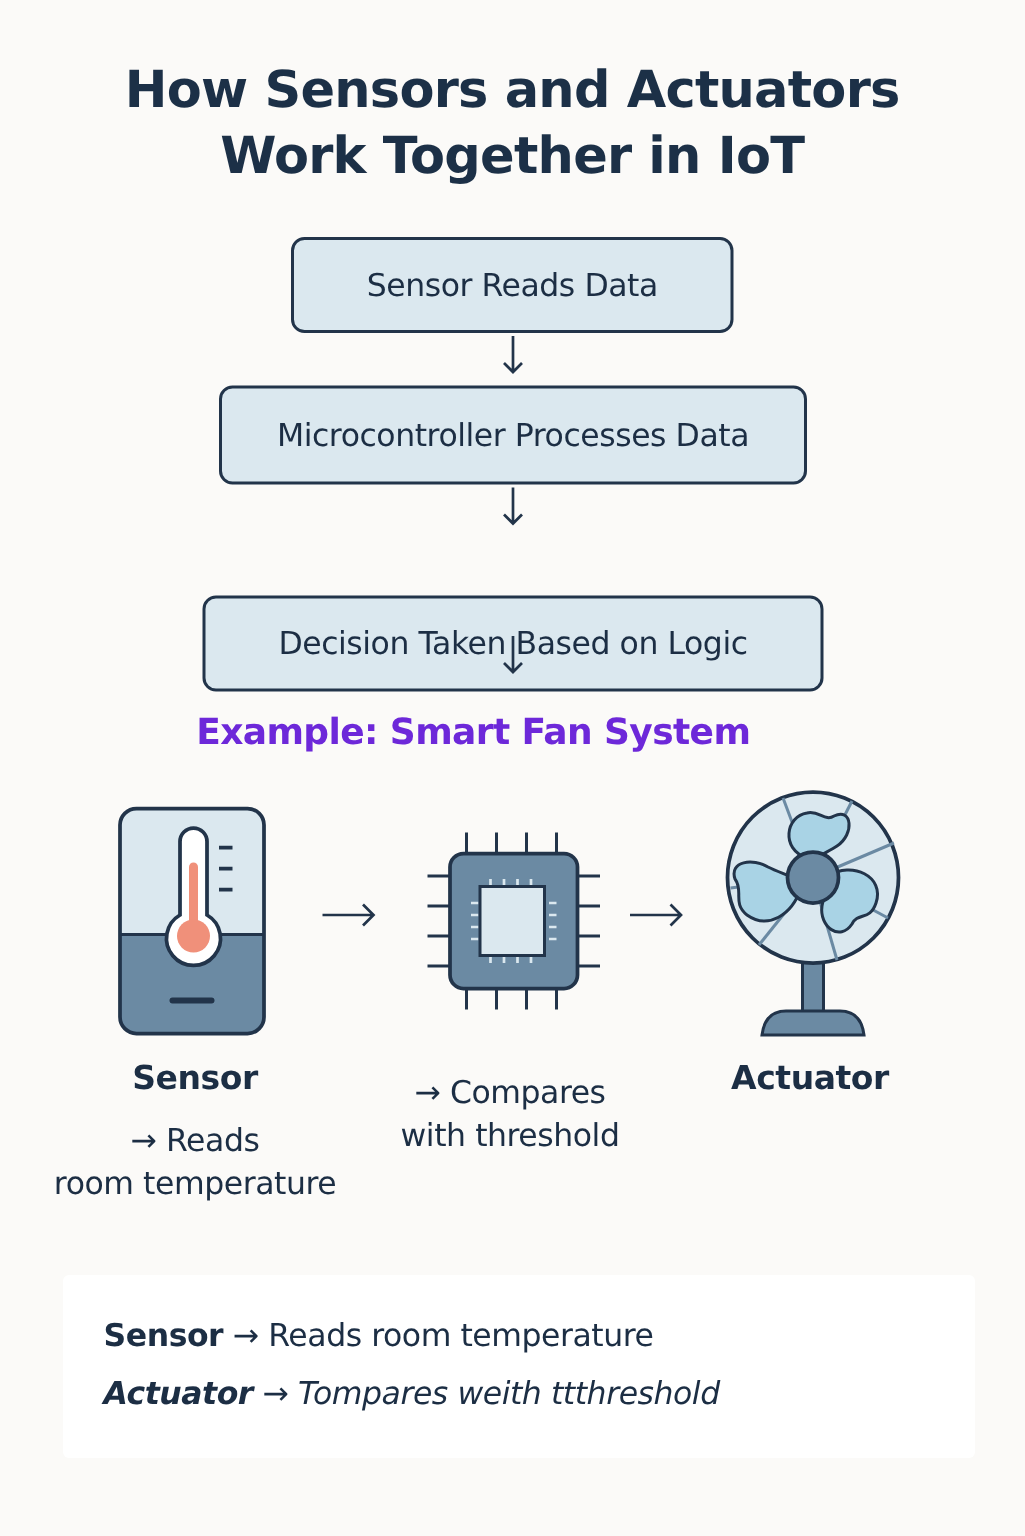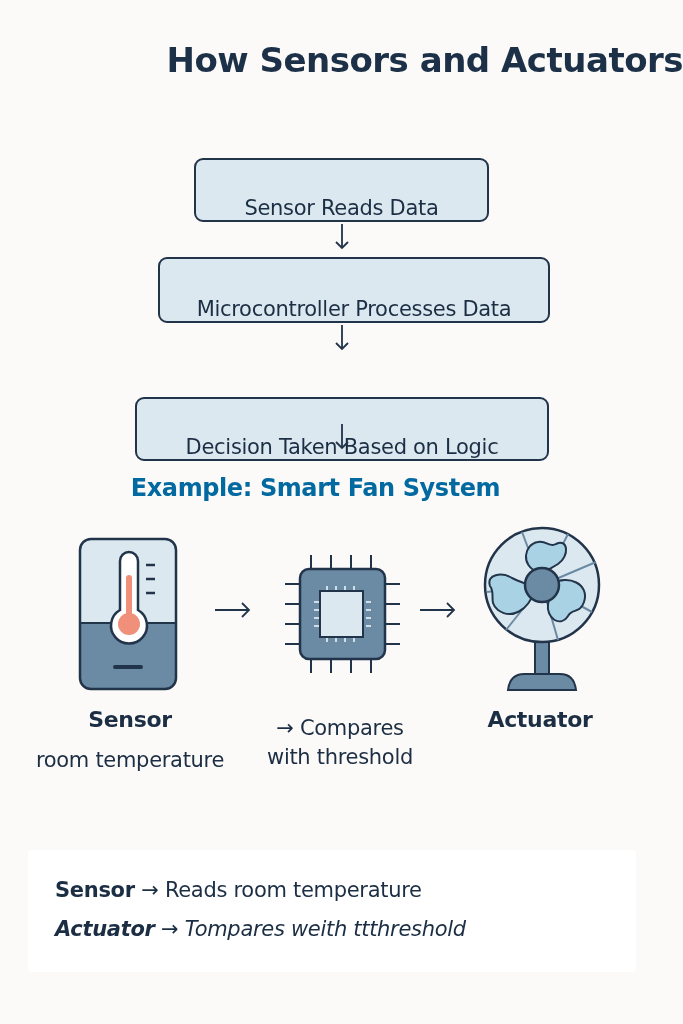--- a/index.html
+++ b/index.html
@@ -6,82 +6,83 @@
     body {
       width: 683px; height: 1024px;
       background: #fbfaf8;
       position: relative;
       overflow: hidden;
       font-family: "DejaVu Sans", "Liberation Sans", sans-serif;
       color: #1c2e44;
     }
     .title {
       position: absolute; left: 0; width: 683px; top: 38px;
-      text-align: right;
+      text-align: center;
       font-size: 34px; font-weight: bold; line-height: 44px;
       letter-spacing: -0.5px;
       color: #1c3047;
     }
     .title div { white-space: nowrap; }
     .flow-box {
       position: absolute;
       background: #dbe8ef;
       border: 2px solid #22344a;
       border-radius: 9px;
       box-sizing: border-box;
-      display: flex; align-items: flex-end; justify-content: center;
+      display: flex; align-items: center; justify-content: center;
       font-size: 21px; letter-spacing: -0.3px;
       color: #1c2e44;
       white-space: nowrap;
     }
     #box1 { left: 194px; top: 158px; width: 295px; height: 64px; }
-    #box2 { left: 146px; top: 257px; width: 392px; height: 66px; margin-left: 12px; }
+    #box2 { left: 146px; top: 257px; width: 392px; height: 66px; }
     #box3 { left: 135px; top: 357px; width: 414px; height: 64px; margin-top: 40px; }
     .down-arrow { position: absolute; left: 332px; width: 20px; height: 30px; }
     #arr1 { top: 222px; }
     #arr2 { top: 323px; }
     #arr3 { top: 422px; }
     .example-heading {
       position: absolute; left: 0; width: 631px; top: 474px;
       text-align: center; font-size: 24px; font-weight: bold;
-      letter-spacing: -0.4px; color: #0369a1;
+      letter-spacing: -0.4px; color: #6d28d9;
     }
     .icon { position: absolute; }
     #sensor-icon { left: 78px; top: 537px; width: 100px; height: 154px; }
     #chip-icon { left: 275px; top: 553px; width: 135px; height: 122px; }
     #fan-icon { left: 480px; top: 522px; width: 125px; height: 172px; }
     .right-arrow { position: absolute; top: 600px; width: 40px; height: 20px; }
     #rarr1 { left: 213px; }
     #rarr2 { left: 418px; }
     .component {
       position: absolute; text-align: center; top: 704px;
     }
     .comp-name { font-size: 22px; font-weight: bold; line-height: 32px; letter-spacing: -0.3px; color: #1c2e44; }
     .comp-desc { font-size: 21px; line-height: 29px; margin-top: 10px; letter-spacing: -0.3px; color: #1c2e44; }
     .comp-desc div { white-space: nowrap; }
     #comp-sensor { left: 15px; width: 230px; }
     #comp-micro { left: 235px; width: 210px; }
     #comp-actuator { left: 440px; width: 200px; }
     .summary-box {
-      position: absolute; left: 28px; top: 850px; width: 608px; height: 122px;
+      position: absolute; left: 42px; top: 850px; width: 608px; height: 122px;
       background: #ffffff; border-radius: 4px;
     }
     .summary-line {
       position: absolute; left: 27px; font-size: 21px; letter-spacing: -0.3px;
       white-space: nowrap; color: #1c2e44;
     }
     #sum1 { top: 28px; }
     #sum2 { top: 67px; font-style: italic; }
     .summary-line .term { font-weight: bold; }
   </style>
 </head>
 <body>
 
 <div class="title">
   <div>How Sensors and Actuators</div>
+  <div>Work Together in IoT</div>
 </div>
 
 <div class="flow-box" id="box1">
   <span>Sensor Reads Data</span>
 </div>
 <svg class="down-arrow" id="arr1" viewBox="0 0 20 30">
   <path d="M10 2 V26 M4 20 L10 26 L16 20" fill="none" stroke="#22344a" stroke-width="1.8"></path>
 </svg>
 <div class="flow-box" id="box2">
   <span>Microcontroller Processes Data</span>
@@ -183,20 +184,21 @@
   </g>
   <path d="M58 50 C40 44 44 22 58 20 C66 18 70 26 76 22 C88 16 90 34 78 42 C72 46 66 48 62 52 Z" fill="#a9d3e5" stroke="#22344a" stroke-width="2"></path>
   <path d="M72 62 C88 52 110 62 104 80 C100 92 92 86 88 94 C80 106 66 96 68 82 Z" fill="#a9d3e5" stroke="#22344a" stroke-width="2"></path>
   <path d="M54 70 C48 88 32 98 18 88 C8 80 16 72 10 64 C6 52 22 50 32 56 C40 60 48 62 54 66 Z" fill="#a9d3e5" stroke="#22344a" stroke-width="2"></path>
   <circle cx="62" cy="63" r="17" fill="#6b8aa3" stroke="#22344a" stroke-width="2.5"></circle>
 </svg>
 
 <div class="component" id="comp-sensor">
   <div class="comp-name">Sensor</div>
   <div class="comp-desc">
+    <div>→ Reads</div>
     <div>room temperature</div>
   </div>
 </div>
 
 <div class="component" id="comp-micro">
   <div class="comp-desc">
     <div>→ Compares</div>
     <div>with threshold</div>
   </div>
 </div>

